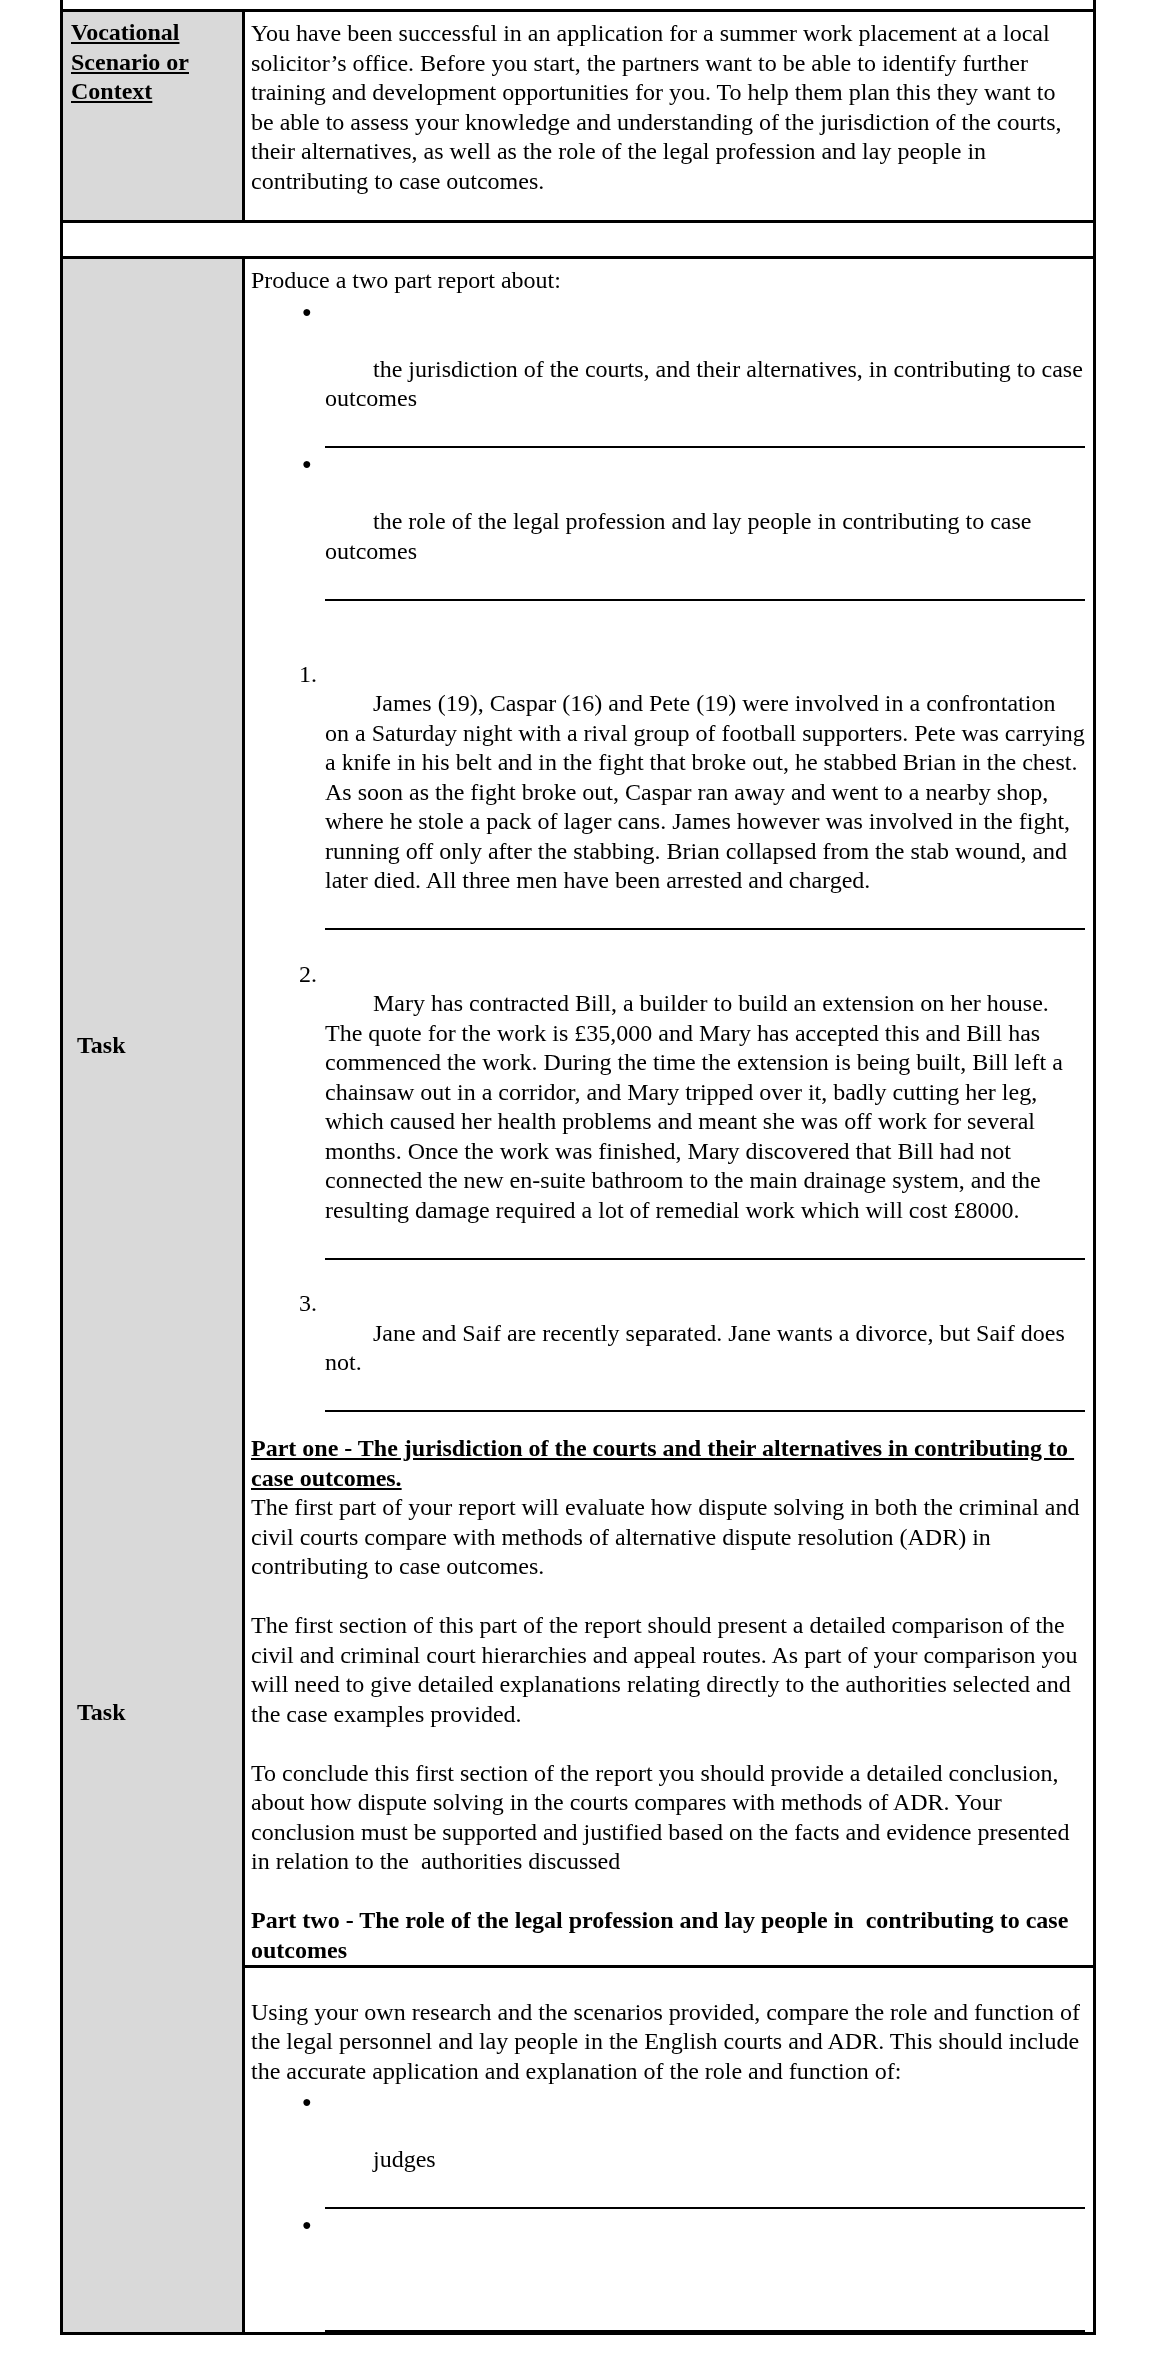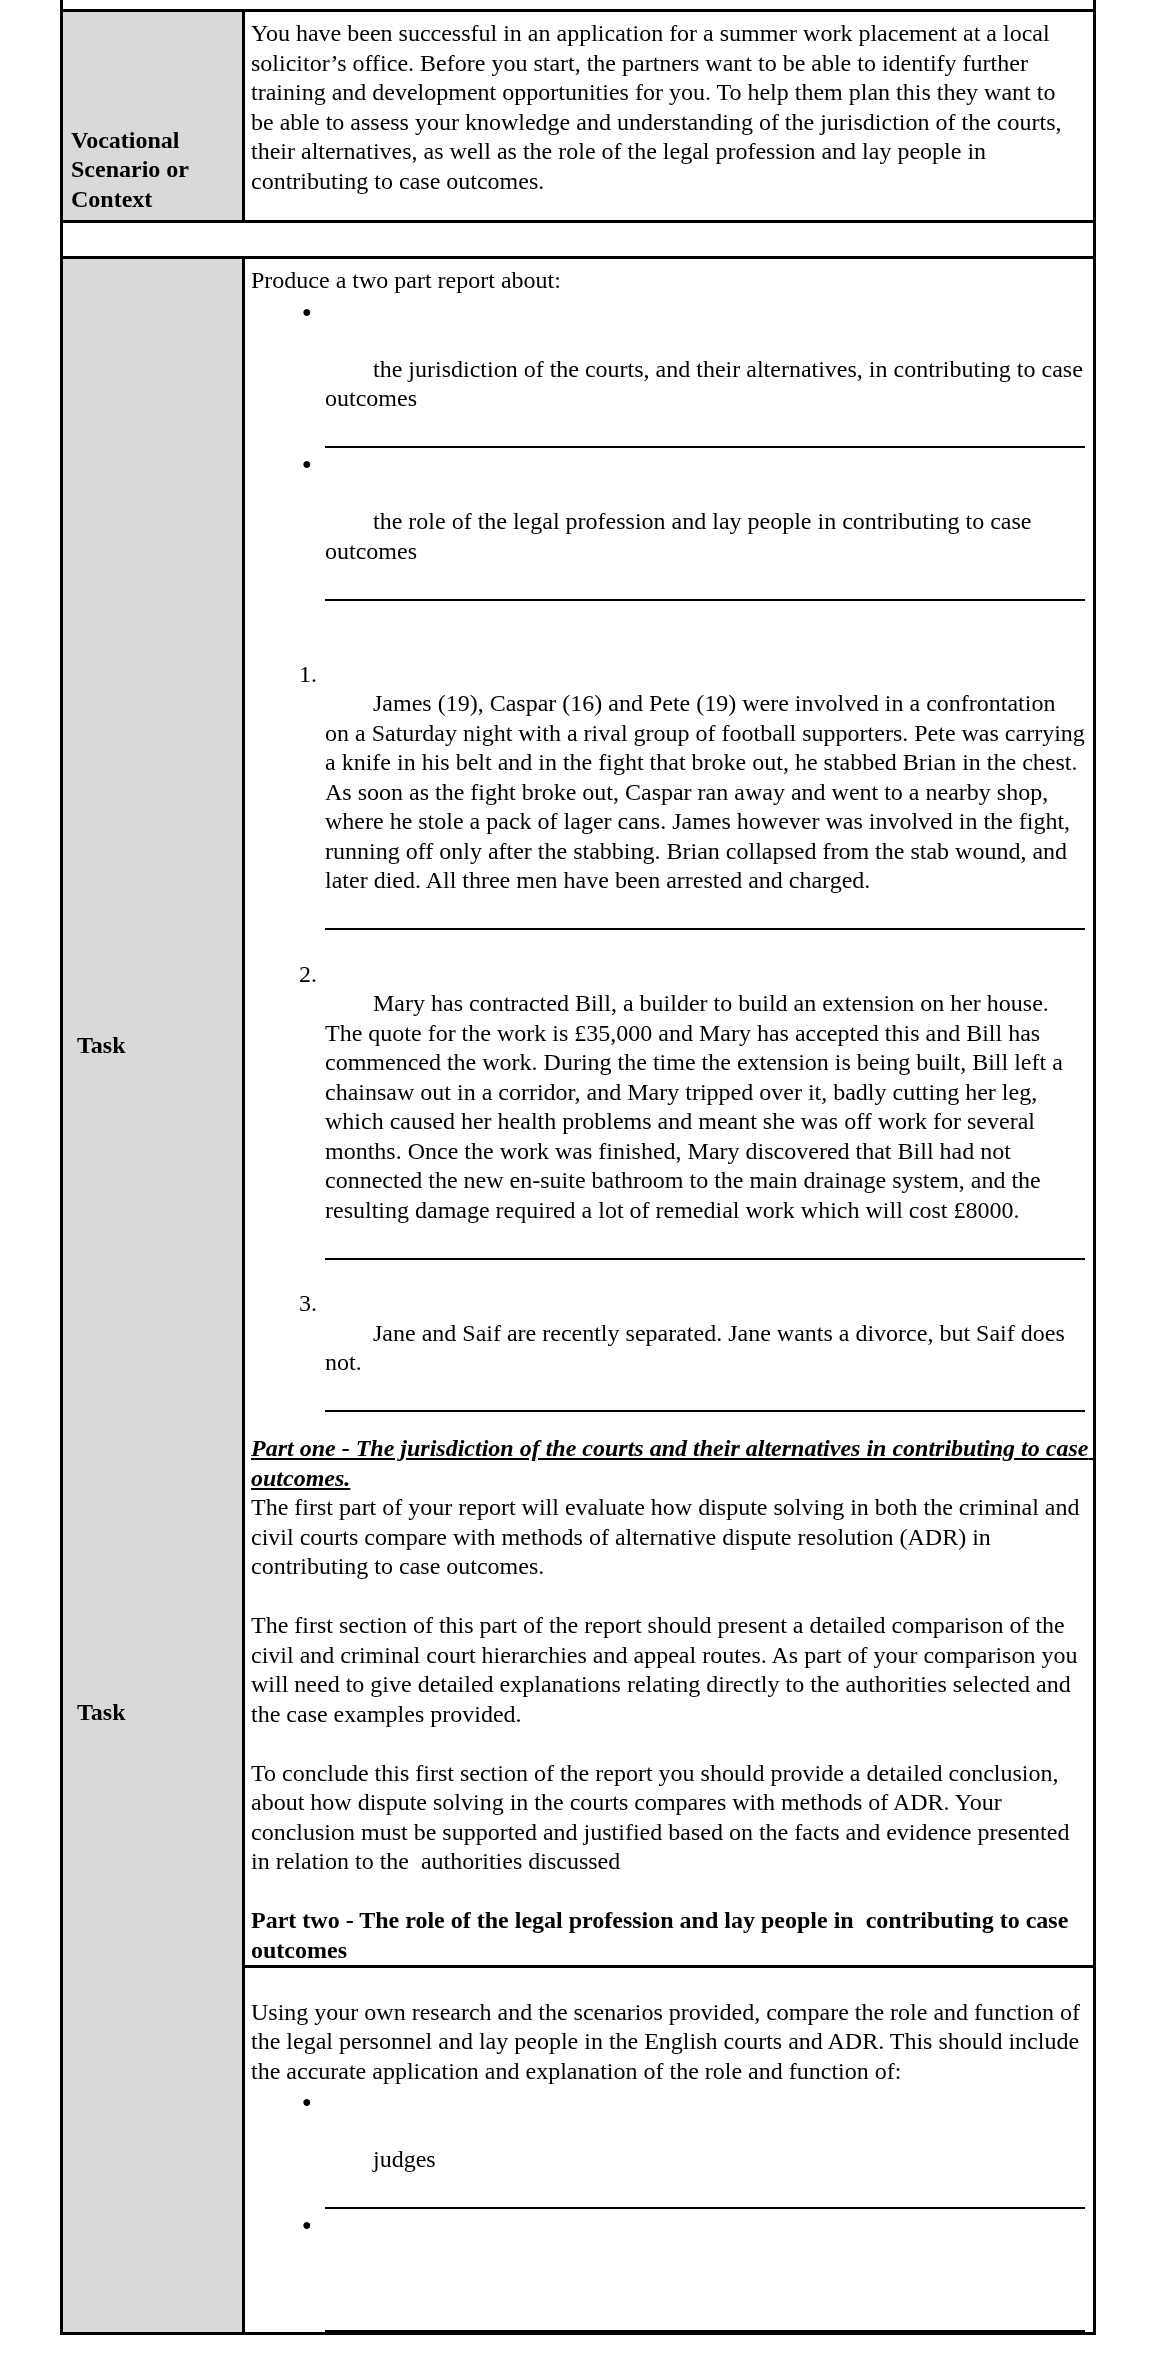--- a/index.html
+++ b/index.html
@@ -43,21 +43,22 @@
     font-weight: bold;
     box-sizing: border-box;
     padding: 6px 8px;
   }
   .content-cell {
     flex: 1;
     min-width: 0;
   }
   .v-center {
     display: flex;
-    align-items: flex-end;
+    align-items: flex-start;
+    text-decoration: underline;
   }
   .spacer-row {
     height: 33px;
     border-left: 3px solid #000;
     border-right: 3px solid #000;
     border-bottom: 3px solid #000;
     background: #ffffff;
   }
   .para {
     padding: 0 0 0 6px;
@@ -99,21 +100,21 @@
     padding-bottom: 3px;
     white-space: pre-wrap;
   }
   .num-glyph {
     position: absolute;
     left: -44px;
     width: 36px;
     text-align: right;
   }
   .bold { font-weight: bold; }
-  .uline { text-decoration: underline; font-style: italic; }
+  .uline { text-decoration: underline; }
   .row-border-bottom { border-bottom: 3px solid #000; }
   .sub-border-bottom { border-bottom: 2px solid #000; padding-bottom: 2px; }
 </style>
 </head>
 <body>
 
 <div class="doc-table">
 
   <div class="top-sliver"></div>
 

